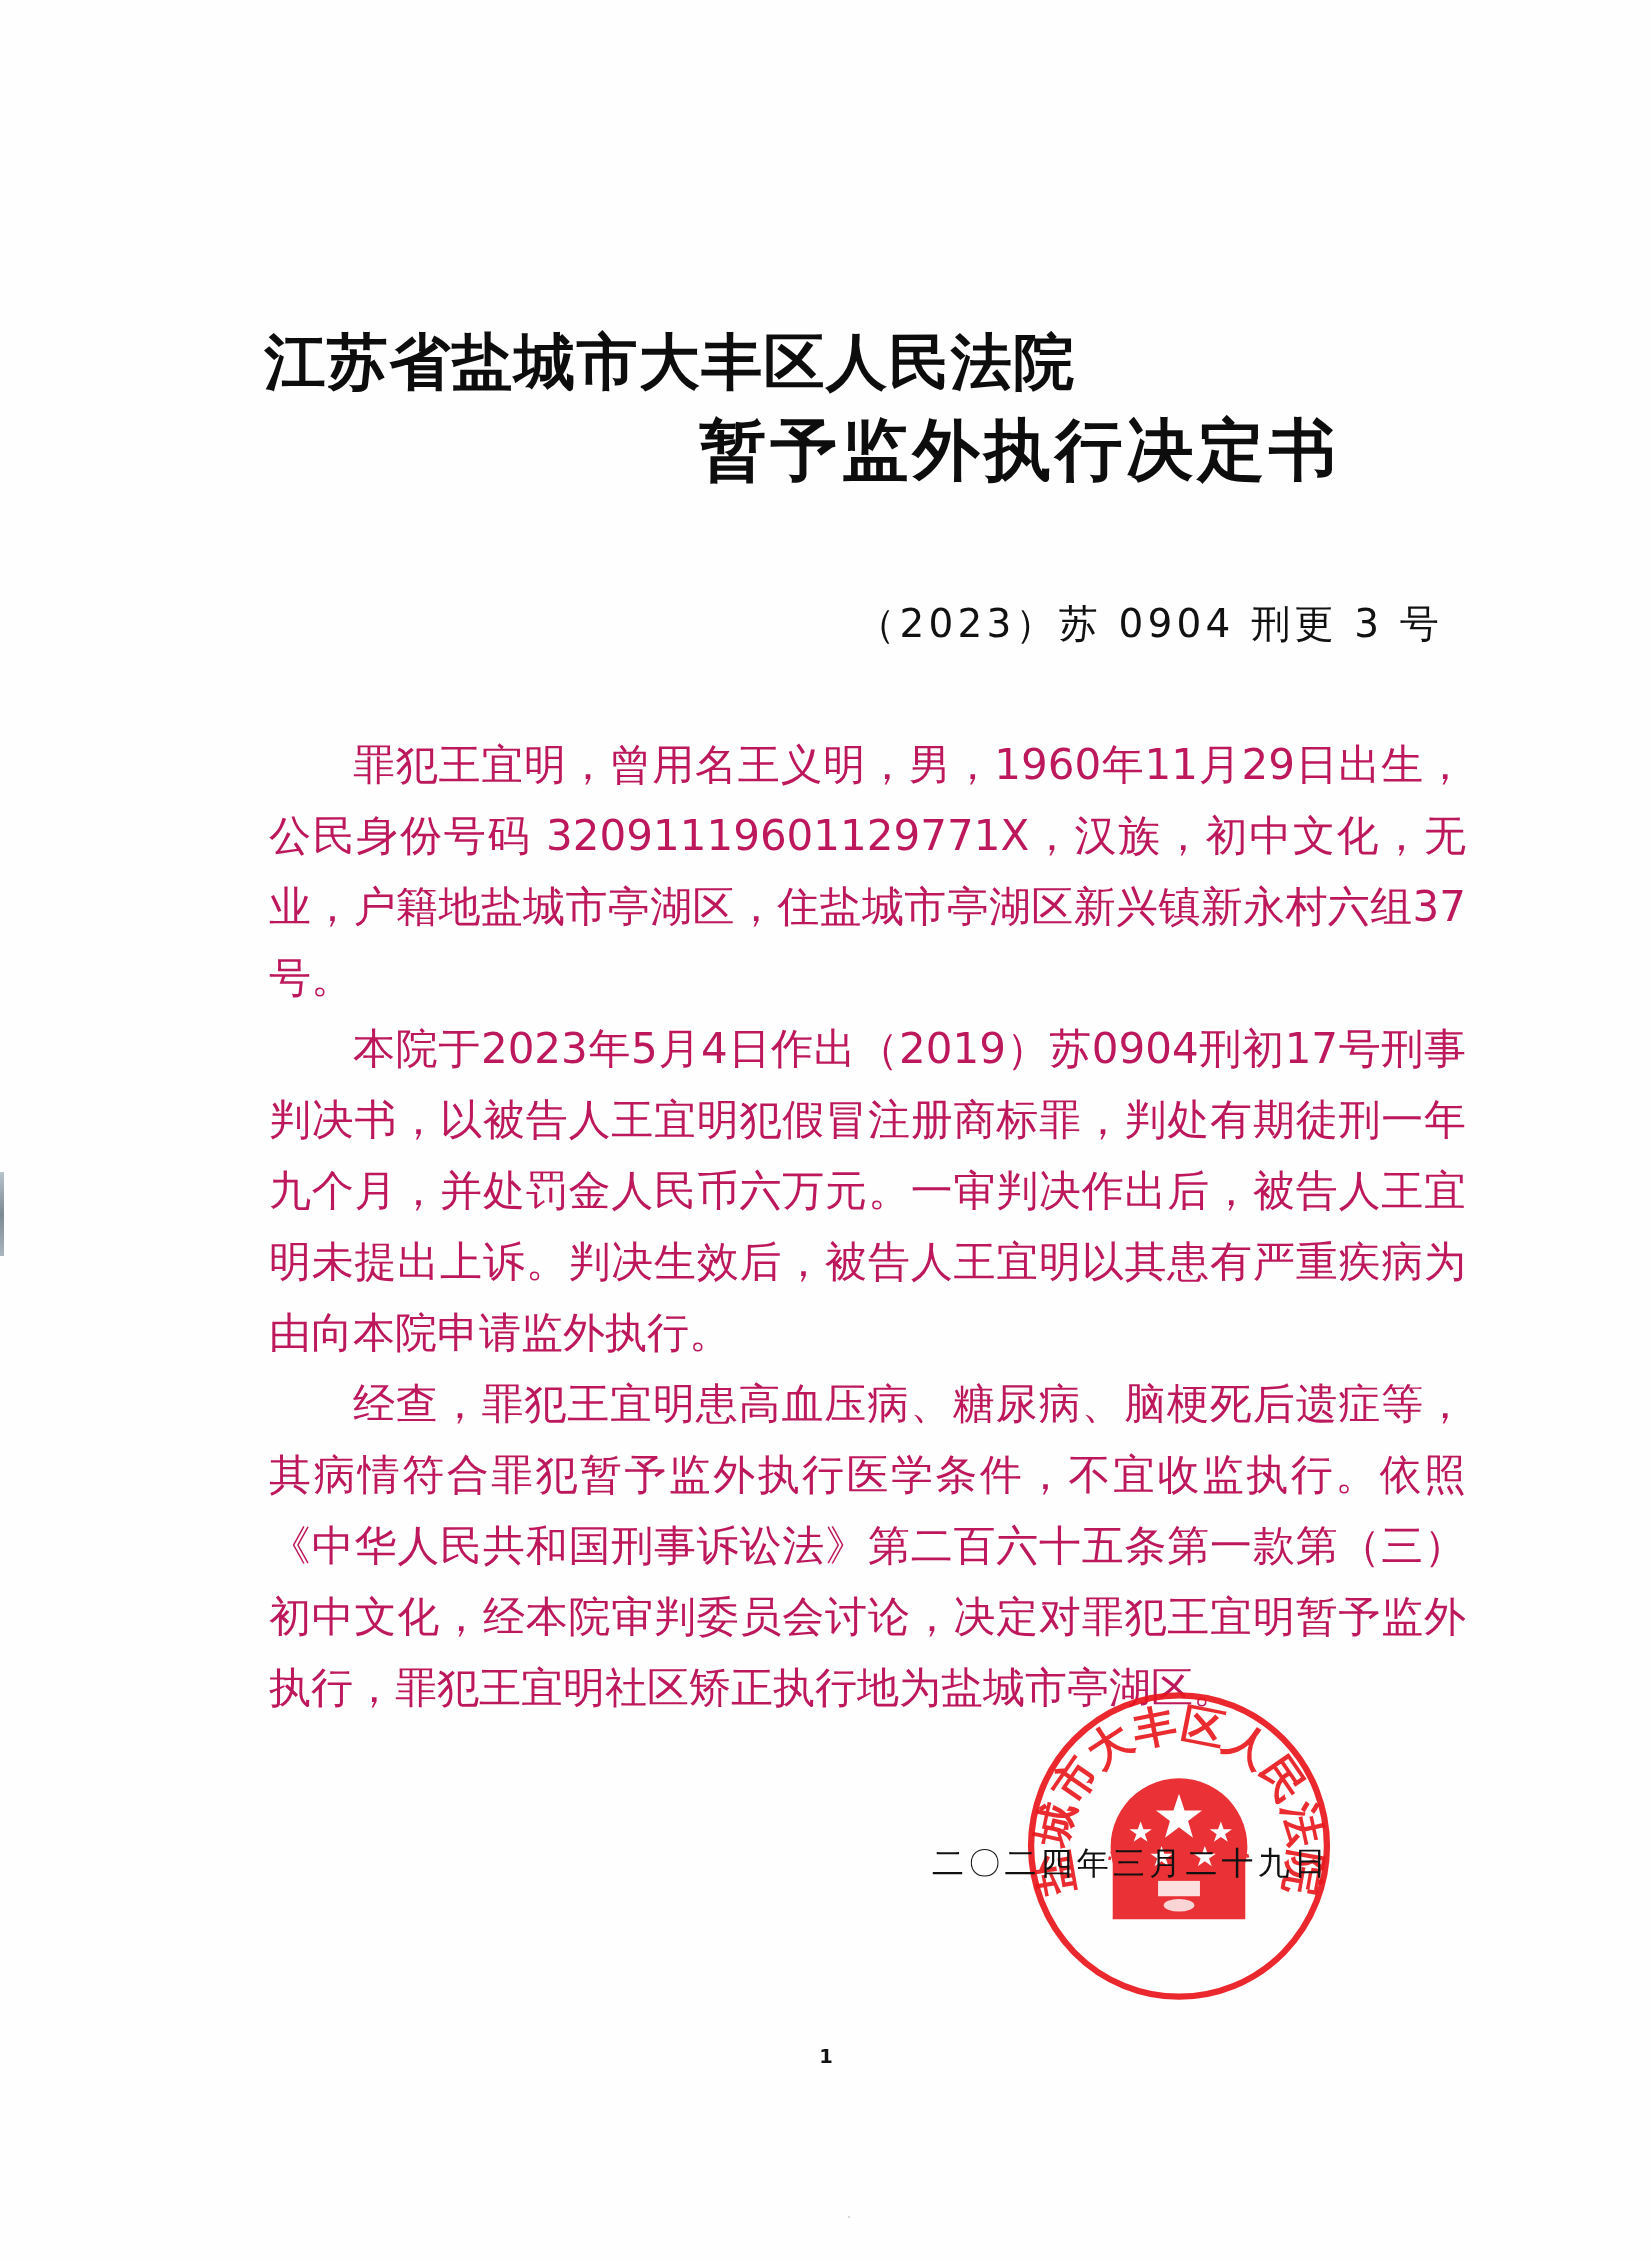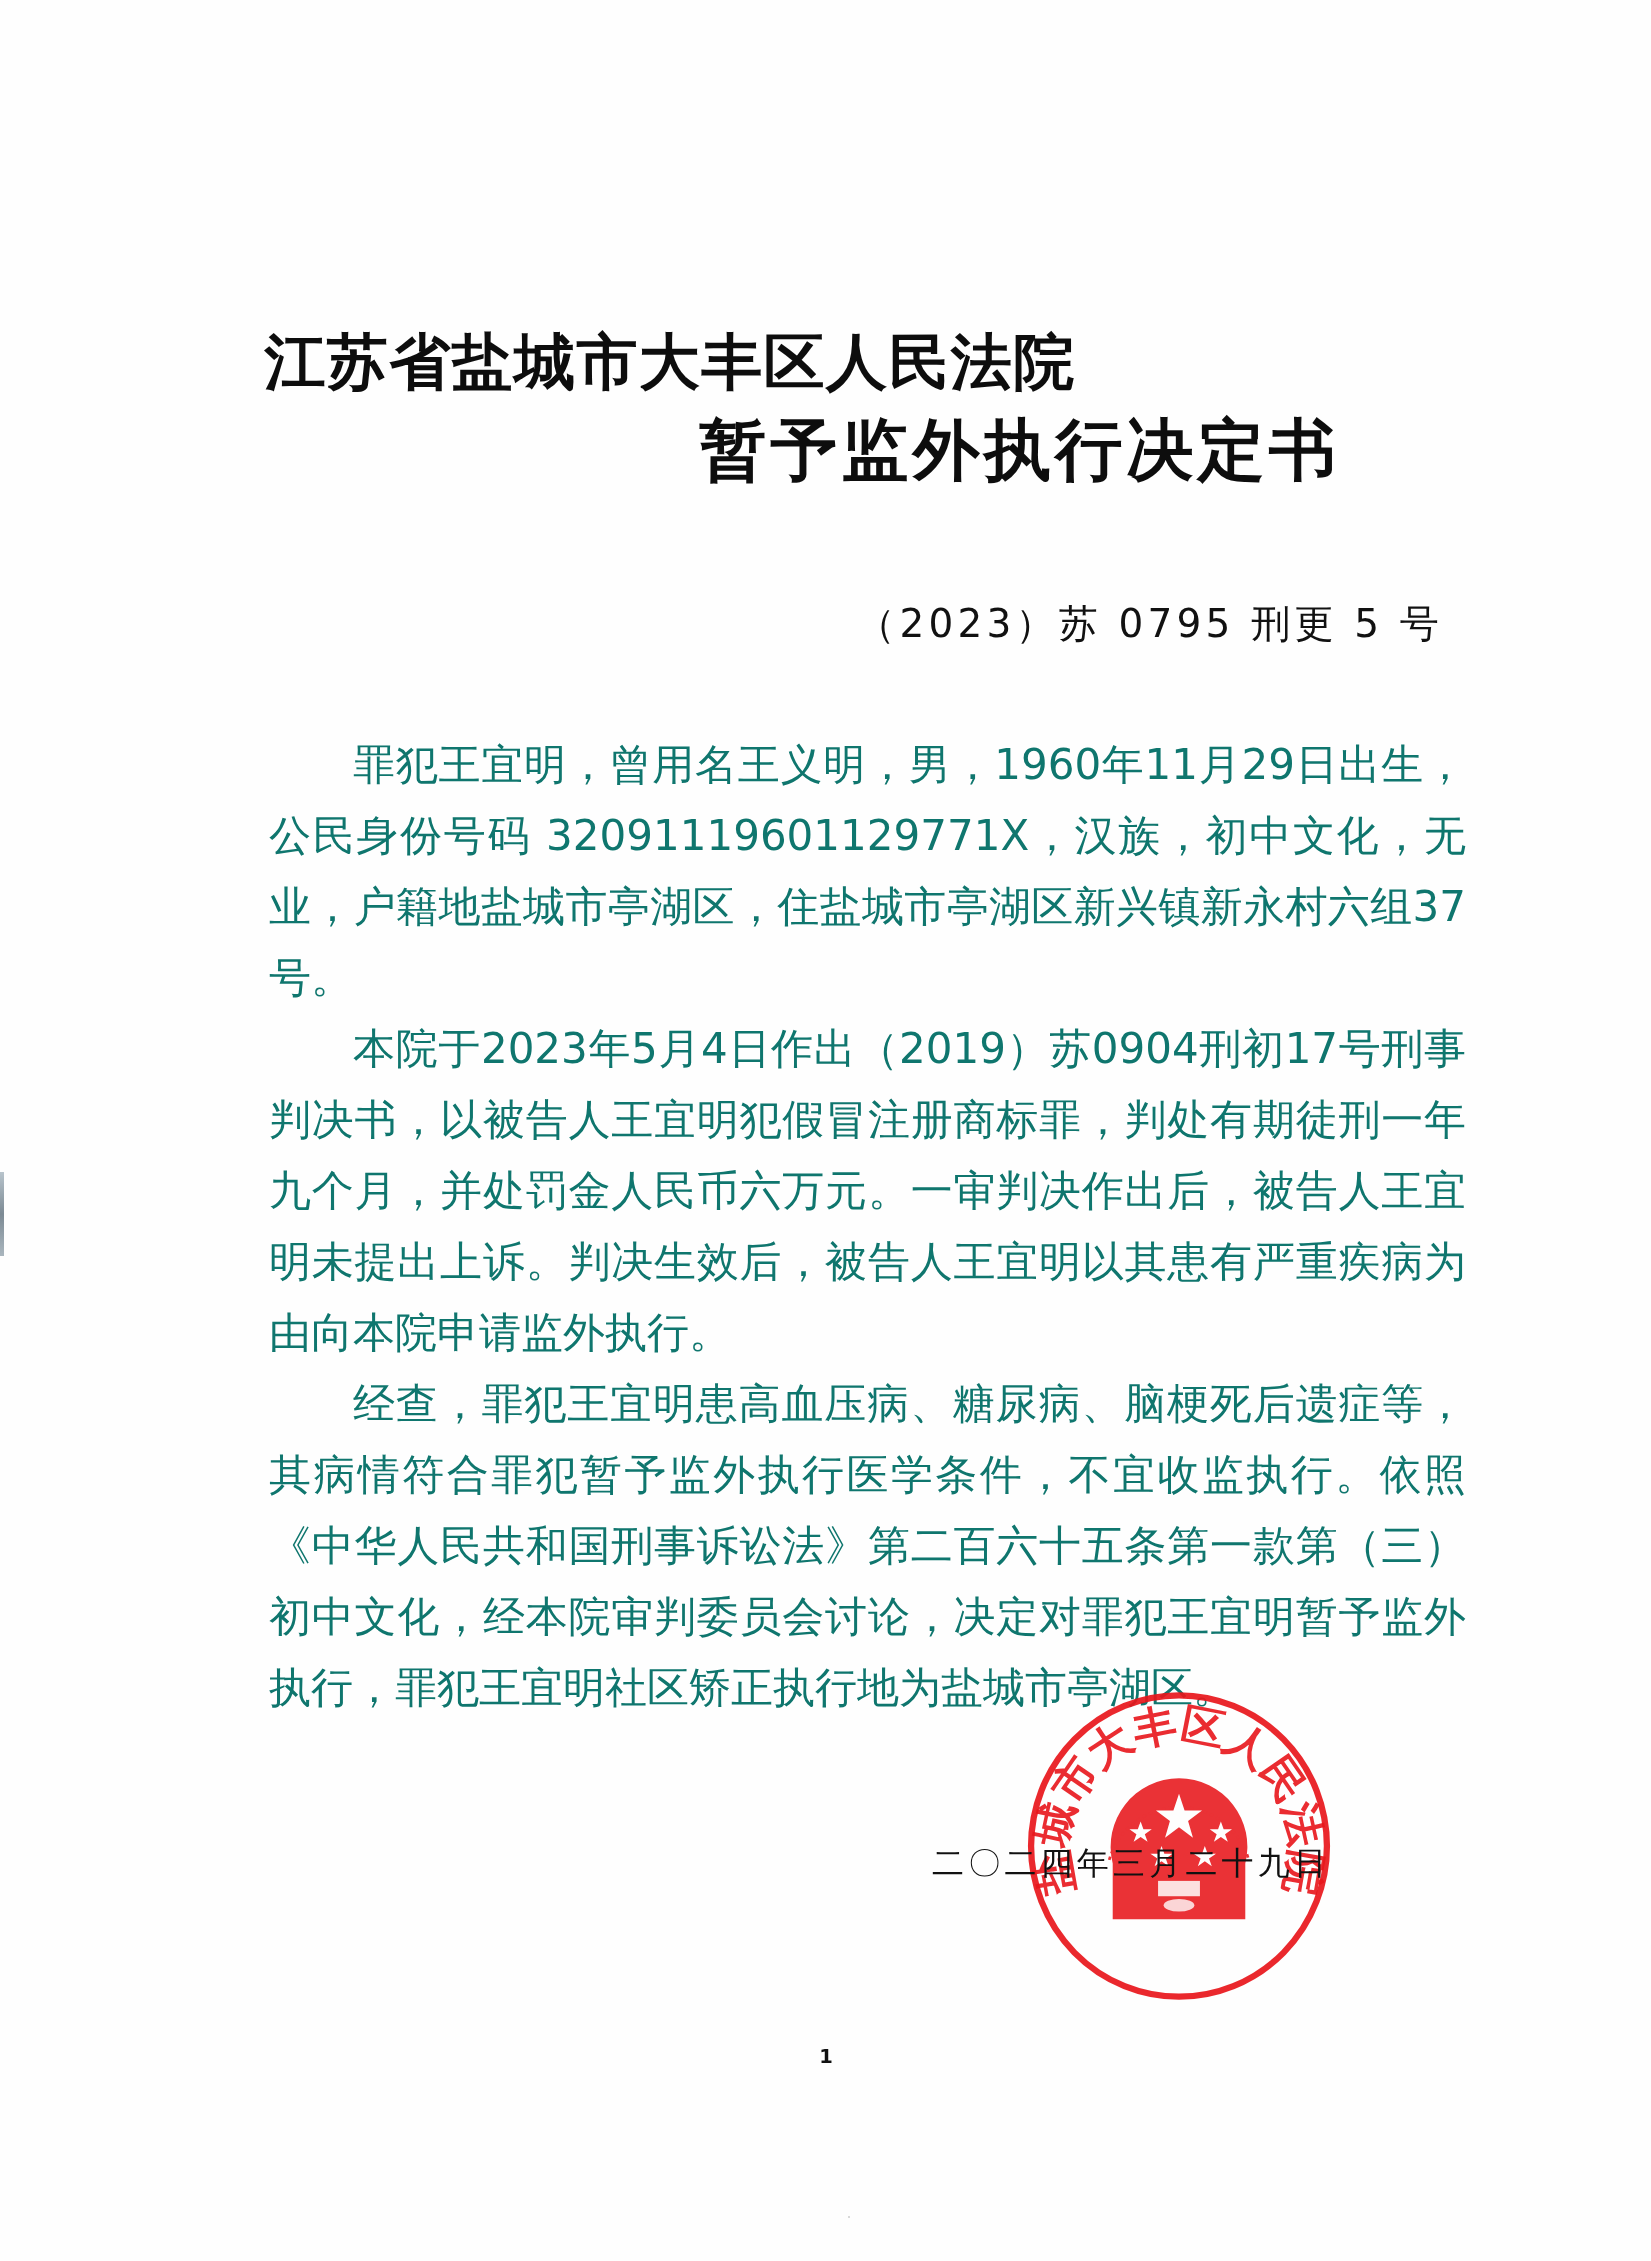--- a/index.html
+++ b/index.html
@@ -18,21 +18,21 @@
     font-weight: bold; color: #0d0d0d; letter-spacing: 1.4px;
   }
   .title.l1 { top: 322px; font-size: 61px; }
   .title.l2 { top: 405px; font-size: 67px; letter-spacing: 4.2px; text-align: right; }
   .case-no {
     position: absolute; top: 597px; right: 209px;
     font-size: 39px; letter-spacing: 4.2px; color: #111;
   }
   .body {
     position: absolute; left: 269px; top: 729px; width: 1197px;
-    font-size: 42px; line-height: 71px; color: #0f766e;
+    font-size: 42px; line-height: 71px; color: #be185d;
   }
   .body p { margin: 0; text-indent: 84px; text-align: justify; text-align-last: left; }
   .body p + p { margin-top: 0; }
   .seal {
     position: absolute; left: 1022px; top: 1689px; width: 314px; height: 314px;
   }
   .date {
     position: absolute; top: 1842px; left: 932px;
     font-size: 32px; letter-spacing: 4.2px; color: #111; z-index: 2;
   }
@@ -44,21 +44,21 @@
 </style>
 </head>
 <body>
 
 <div class="page">
   <div class="edge-mark"></div>
 
   <div class="title l1">江苏省盐城市大丰区人民法院</div>
   <div class="title l2">暂予监外执行决定书</div>
 
-  <div class="case-no">（2023）苏 0795 刑更 5 号</div>
+  <div class="case-no">（2023）苏 0904 刑更 3 号</div>
 
   <div class="body">
     <p>罪犯王宜明，曾用名王义明，男，1960年11月29日出生，公民身份号码 32091119601129771X，汉族，初中文化，无业，户籍地盐城市亭湖区，住盐城市亭湖区新兴镇新永村六组37号。</p>
     <p>本院于2023年5月4日作出（2019）苏0904刑初17号刑事判决书，以被告人王宜明犯假冒注册商标罪，判处有期徒刑一年九个月，并处罚金人民币六万元。一审判决作出后，被告人王宜明未提出上诉。判决生效后，被告人王宜明以其患有严重疾病为由向本院申请监外执行。</p>
     <p>经查，罪犯王宜明患高血压病、糖尿病、脑梗死后遗症等，其病情符合罪犯暂予监外执行医学条件，不宜收监执行。依照《中华人民共和国刑事诉讼法》第二百六十五条第一款第（三）初中文化，经本院审判委员会讨论，决定对罪犯王宜明暂予监外执行，罪犯王宜明社区矫正执行地为盐城市亭湖区。</p>
   </div>
 
   <div class="seal">
     <svg width="314" height="314" viewBox="0 0 450 450">
       <defs>

